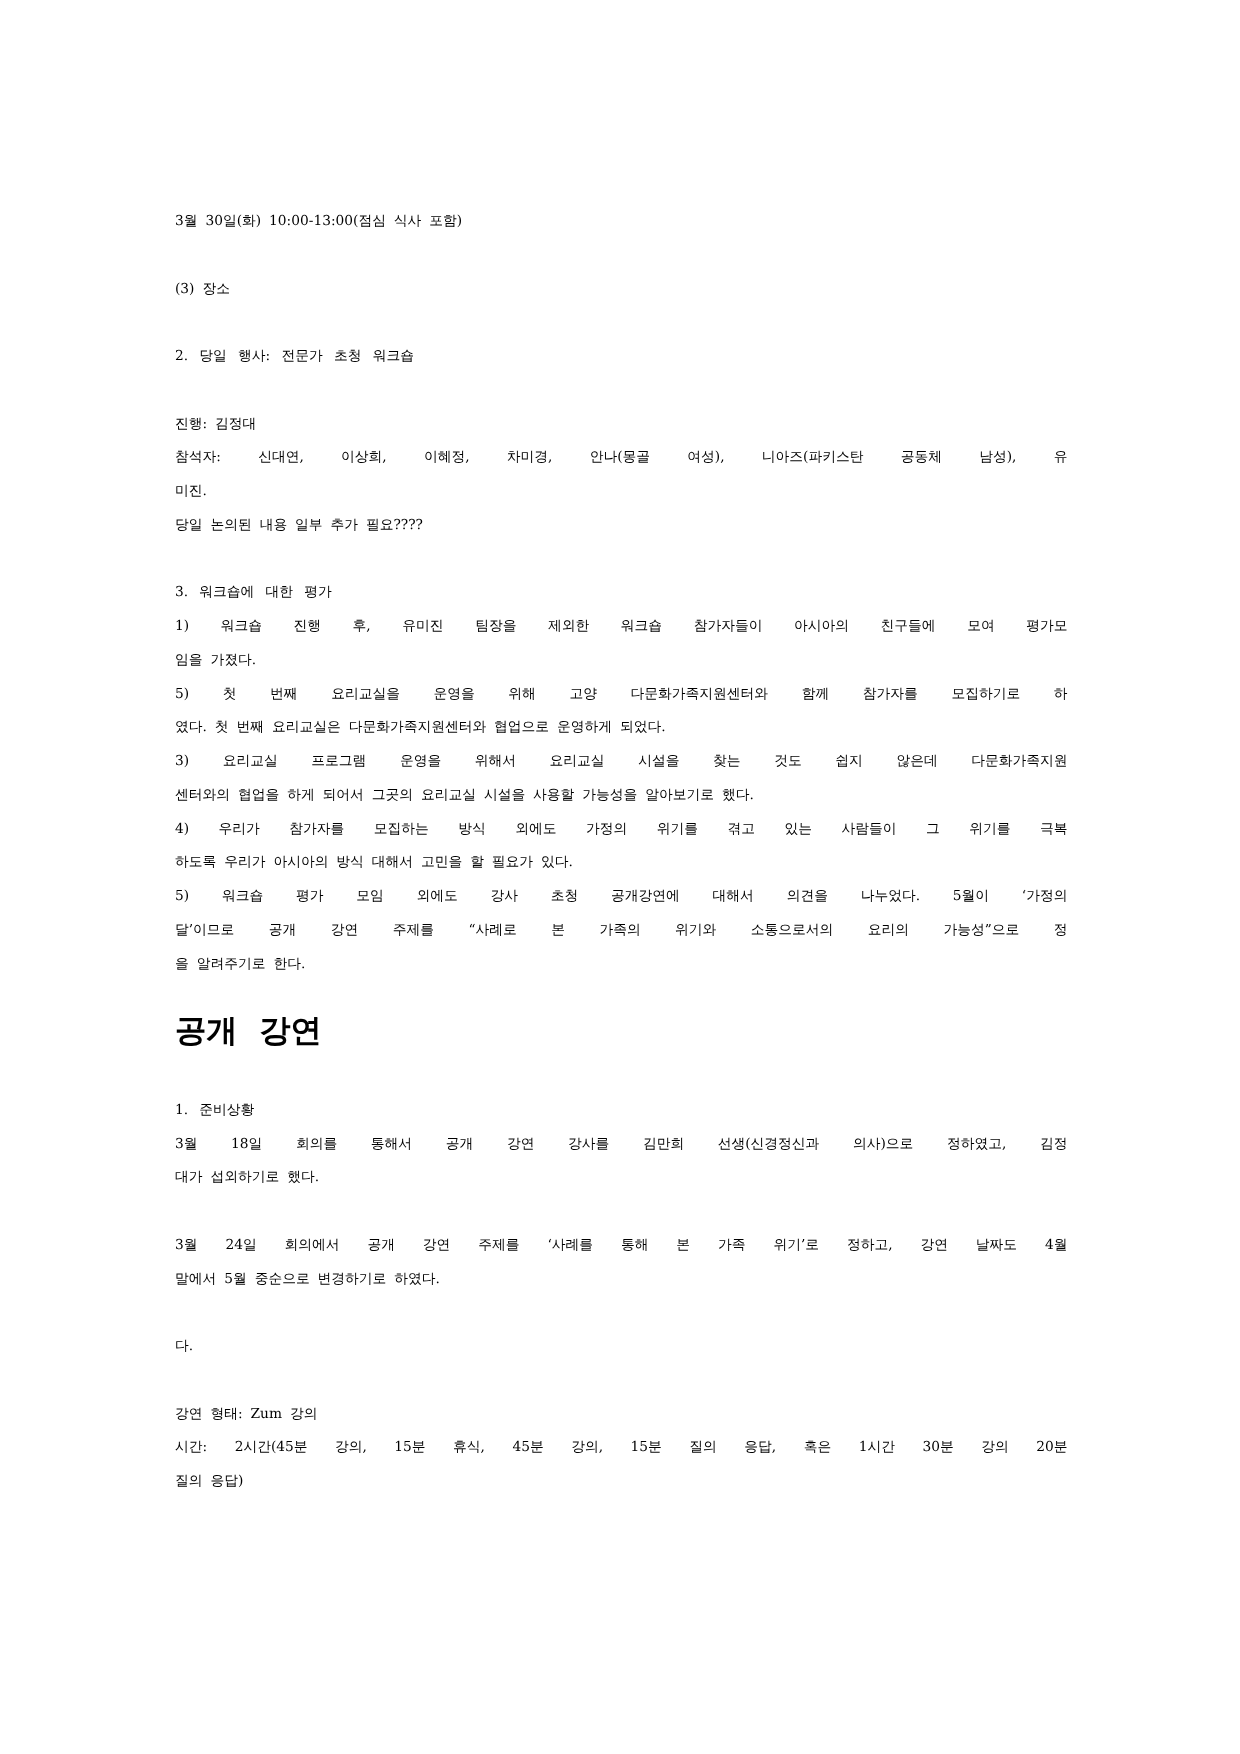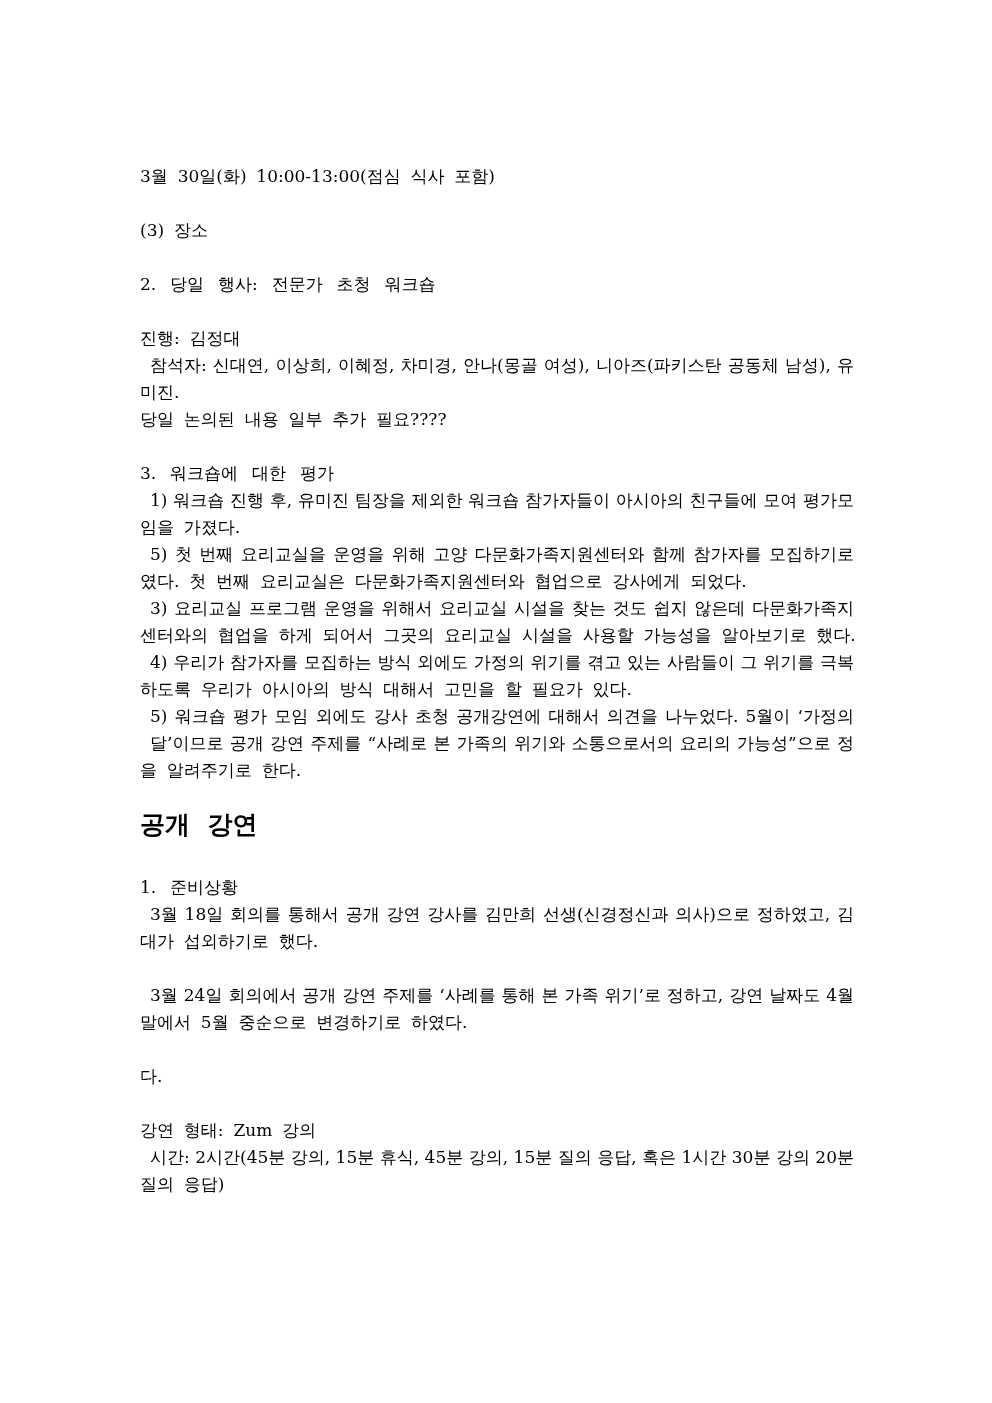--- a/index.html
+++ b/index.html
@@ -23,37 +23,36 @@
     height: 1403px;
     background: #ffffff;
   }
   .doc-body {
     position: absolute;
     left: 140px;
     top: 163px;
     width: 714px;
   }
   .line {
-    font-size: 17px;
+    font-size: 11px;
     line-height: 27px;
     height: 27px;
     word-spacing: 0.26em;
     white-space: nowrap;
     overflow: visible;
   }
   .line.blank {
     
   }
   .line.body-fill {
     white-space: normal;
     word-spacing: normal;
     text-align: justify;
     text-align-last: justify;
     overflow: hidden;
-    margin-left: 10px;
   }
   .line.heading {
     font-weight: normal;
     word-spacing: 0.5em;
   }
   .line.title {
     font-size: 25px;
     font-weight: bold;
     line-height: 44px;
     height: 44px;
@@ -74,21 +73,21 @@
       <div class="line blank"></div>
       <div class="line body">진행: 김정대</div>
       <div class="line body-fill">참석자: 신대연, 이상희, 이혜정, 차미경, 안나(몽골 여성), 니아즈(파키스탄 공동체 남성), 유</div>
       <div class="line body">미진.</div>
       <div class="line body">당일 논의된 내용 일부 추가 필요????</div>
       <div class="line blank"></div>
       <div class="line heading">3. 워크숍에 대한 평가</div>
       <div class="line body-fill">1) 워크숍 진행 후, 유미진 팀장을 제외한 워크숍 참가자들이 아시아의 친구들에 모여 평가모</div>
       <div class="line body">임을 가졌다.</div>
       <div class="line body-fill">5) 첫 번째 요리교실을 운영을 위해 고양 다문화가족지원센터와 함께 참가자를 모집하기로 하</div>
-      <div class="line body">였다. 첫 번째 요리교실은 다문화가족지원센터와 협업으로 강사에게 되었다.</div>
+      <div class="line body">였다. 첫 번째 요리교실은 다문화가족지원센터와 협업으로 운영하게 되었다.</div>
       <div class="line body-fill">3) 요리교실 프로그램 운영을 위해서 요리교실 시설을 찾는 것도 쉽지 않은데 다문화가족지원</div>
       <div class="line body">센터와의 협업을 하게 되어서 그곳의 요리교실 시설을 사용할 가능성을 알아보기로 했다.</div>
       <div class="line body-fill">4) 우리가 참가자를 모집하는 방식 외에도 가정의 위기를 겪고 있는 사람들이 그 위기를 극복</div>
       <div class="line body">하도록 우리가 아시아의 방식 대해서 고민을 할 필요가 있다.</div>
       <div class="line body-fill">5) 워크숍 평가 모임 외에도 강사 초청 공개강연에 대해서 의견을 나누었다. 5월이 ‘가정의</div>
       <div class="line body-fill">달’이므로 공개 강연 주제를 “사례로 본 가족의 위기와 소통으로서의 요리의 가능성”으로 정</div>
       <div class="line body">을 알려주기로 한다.</div>
       <div class="line title">공개 강연</div>
       <div class="line blank"></div>
       <div class="line heading">1. 준비상황</div>

